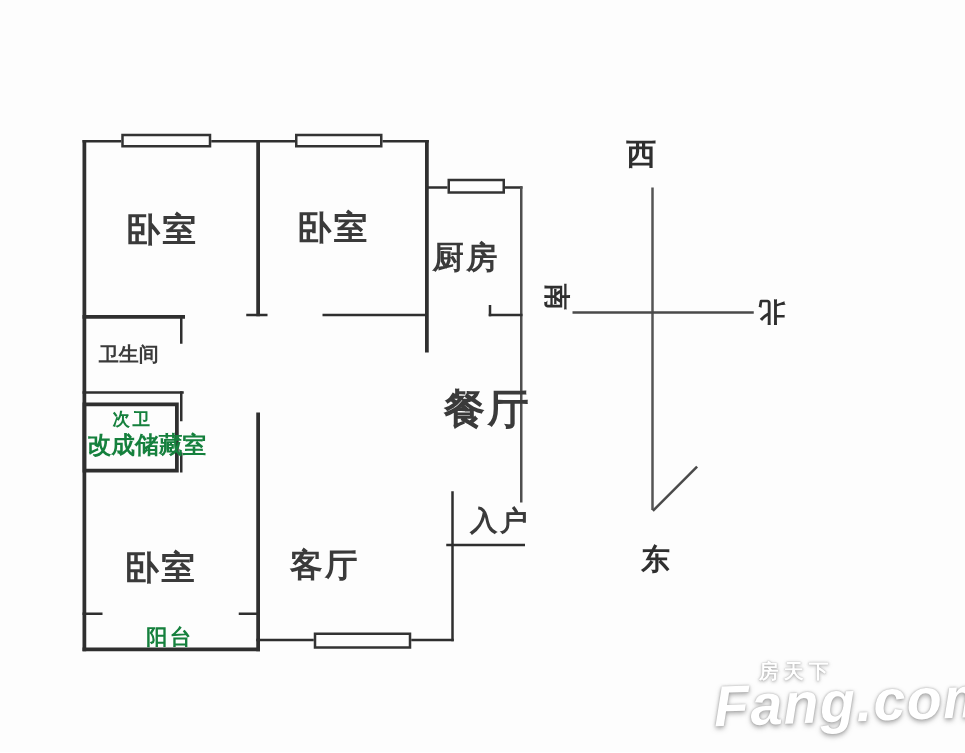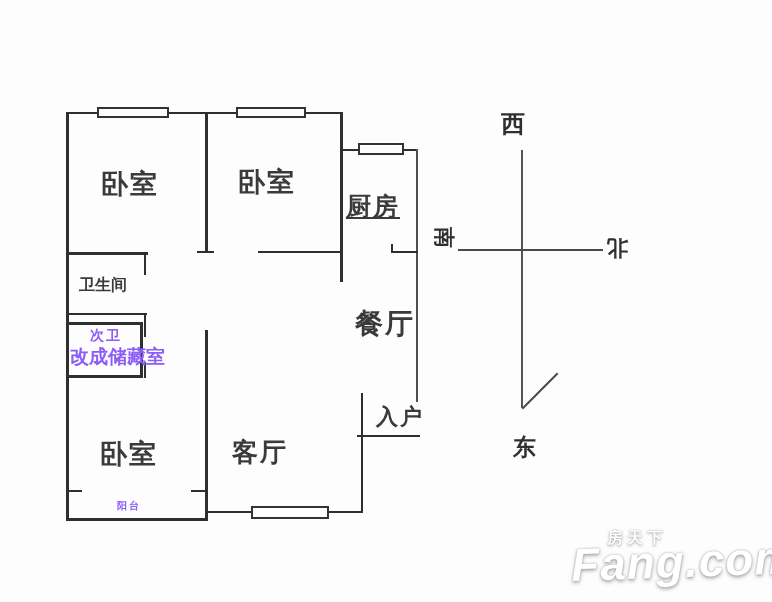--- a/index.html
+++ b/index.html
@@ -9,21 +9,21 @@
     font-family:"Liberation Sans","DejaVu Sans",sans-serif;
   }
   .wall{position:absolute;background:#2f2f2f;}
   .wall.light{background:#4f4f4f;}
   .box{position:absolute;border:3px solid #2f2f2f;background:transparent;box-sizing:border-box;}
   .window{position:absolute;background:#fdfdfd;border:2px solid #333;box-sizing:border-box;}
   .room-label{
     position:absolute;color:#3a3a3a;font-weight:600;letter-spacing:2px;
     white-space:nowrap;line-height:1;
   }
-  .small-label{position:absolute;color:#8b5cf6;font-weight:600;white-space:nowrap;line-height:1;}
+  .small-label{position:absolute;color:#15803d;font-weight:600;white-space:nowrap;line-height:1;}
   .compass-line{position:absolute;background:#555;}
   .compass-label{position:absolute;color:#2f2f2f;font-weight:600;line-height:1;white-space:nowrap;}
   .rot90{transform:rotate(90deg);}
   .rot180{transform:rotate(180deg);}
   .watermark{position:absolute;color:#fff;font-weight:800;line-height:1;white-space:nowrap;}
   .wm-cn{
     left:607px;top:530px;font-size:16px;letter-spacing:4px;
     text-shadow:0 1px 3px rgba(145,145,145,.75),0 0 1px rgba(120,120,120,.7);
   }
   .wm-en{
@@ -61,29 +61,29 @@
   <div class="wall" style="left:361px;top:393px;width:2px;height:120px;"></div>
   <div class="wall" style="left:357px;top:435px;width:63px;height:2px;"></div>
 
   <div class="window" style="left:97px;top:107px;width:72px;height:11px;"></div>
   <div class="window" style="left:236px;top:107px;width:70px;height:11px;"></div>
   <div class="window" style="left:358px;top:143px;width:46px;height:12px;"></div>
   <div class="window" style="left:251px;top:506px;width:78px;height:13px;"></div>
 
   <span class="room-label" style="left:101px;top:171px;font-size:27px;">卧室</span>
   <span class="room-label" style="left:238px;top:169px;font-size:27px;">卧室</span>
-  <span class="room-label" style="left:346px;top:194px;font-size:25px;text-decoration:underline;">厨房</span>
+  <span class="room-label" style="left:346px;top:194px;font-size:25px;">厨房</span>
   <span class="room-label" style="left:79px;top:277px;font-size:16px;letter-spacing:0;">卫生间</span>
   <span class="small-label" style="left:90px;top:328px;font-size:14px;letter-spacing:2px;">次卫</span>
   <span class="small-label" style="left:70px;top:347px;font-size:19px;">改成储藏室</span>
-  <span class="room-label" style="left:355px;top:310px;font-size:28px;">餐厅</span>
+  <span class="room-label" style="left:355px;top:310px;font-size:33px;">餐厅</span>
   <span class="room-label" style="left:376px;top:406px;font-size:22px;">入户</span>
   <span class="room-label" style="left:100px;top:441px;font-size:27px;">卧室</span>
   <span class="room-label" style="left:232px;top:439px;font-size:26px;text-align:right;">客厅</span>
-  <span class="small-label" style="left:117px;top:501px;font-size:10px;letter-spacing:2px;">阳台</span>
+  <span class="small-label" style="left:117px;top:501px;font-size:17px;letter-spacing:2px;">阳台</span>
 
   <div>
     <div class="compass-line" style="left:521px;top:150px;width:2px;height:258px;"></div>
     <div class="compass-line" style="left:458px;top:249px;width:145px;height:2px;background:#4a4a4a;"></div>
     <div class="compass-line" style="left:539px;top:366px;width:2px;height:50px;background:#4a4a4a;transform:rotate(45deg);"></div>
     <span class="compass-label" style="left:501px;top:112px;font-size:24px;">西</span>
     <span class="compass-label rot90" style="left:434px;top:227px;font-size:21px;">南</span>
     <span class="compass-label rot180" style="left:607px;top:238px;font-size:21px;">北</span>
     <span class="compass-label" style="left:513px;top:436px;font-size:23px;">东</span>
   </div>

